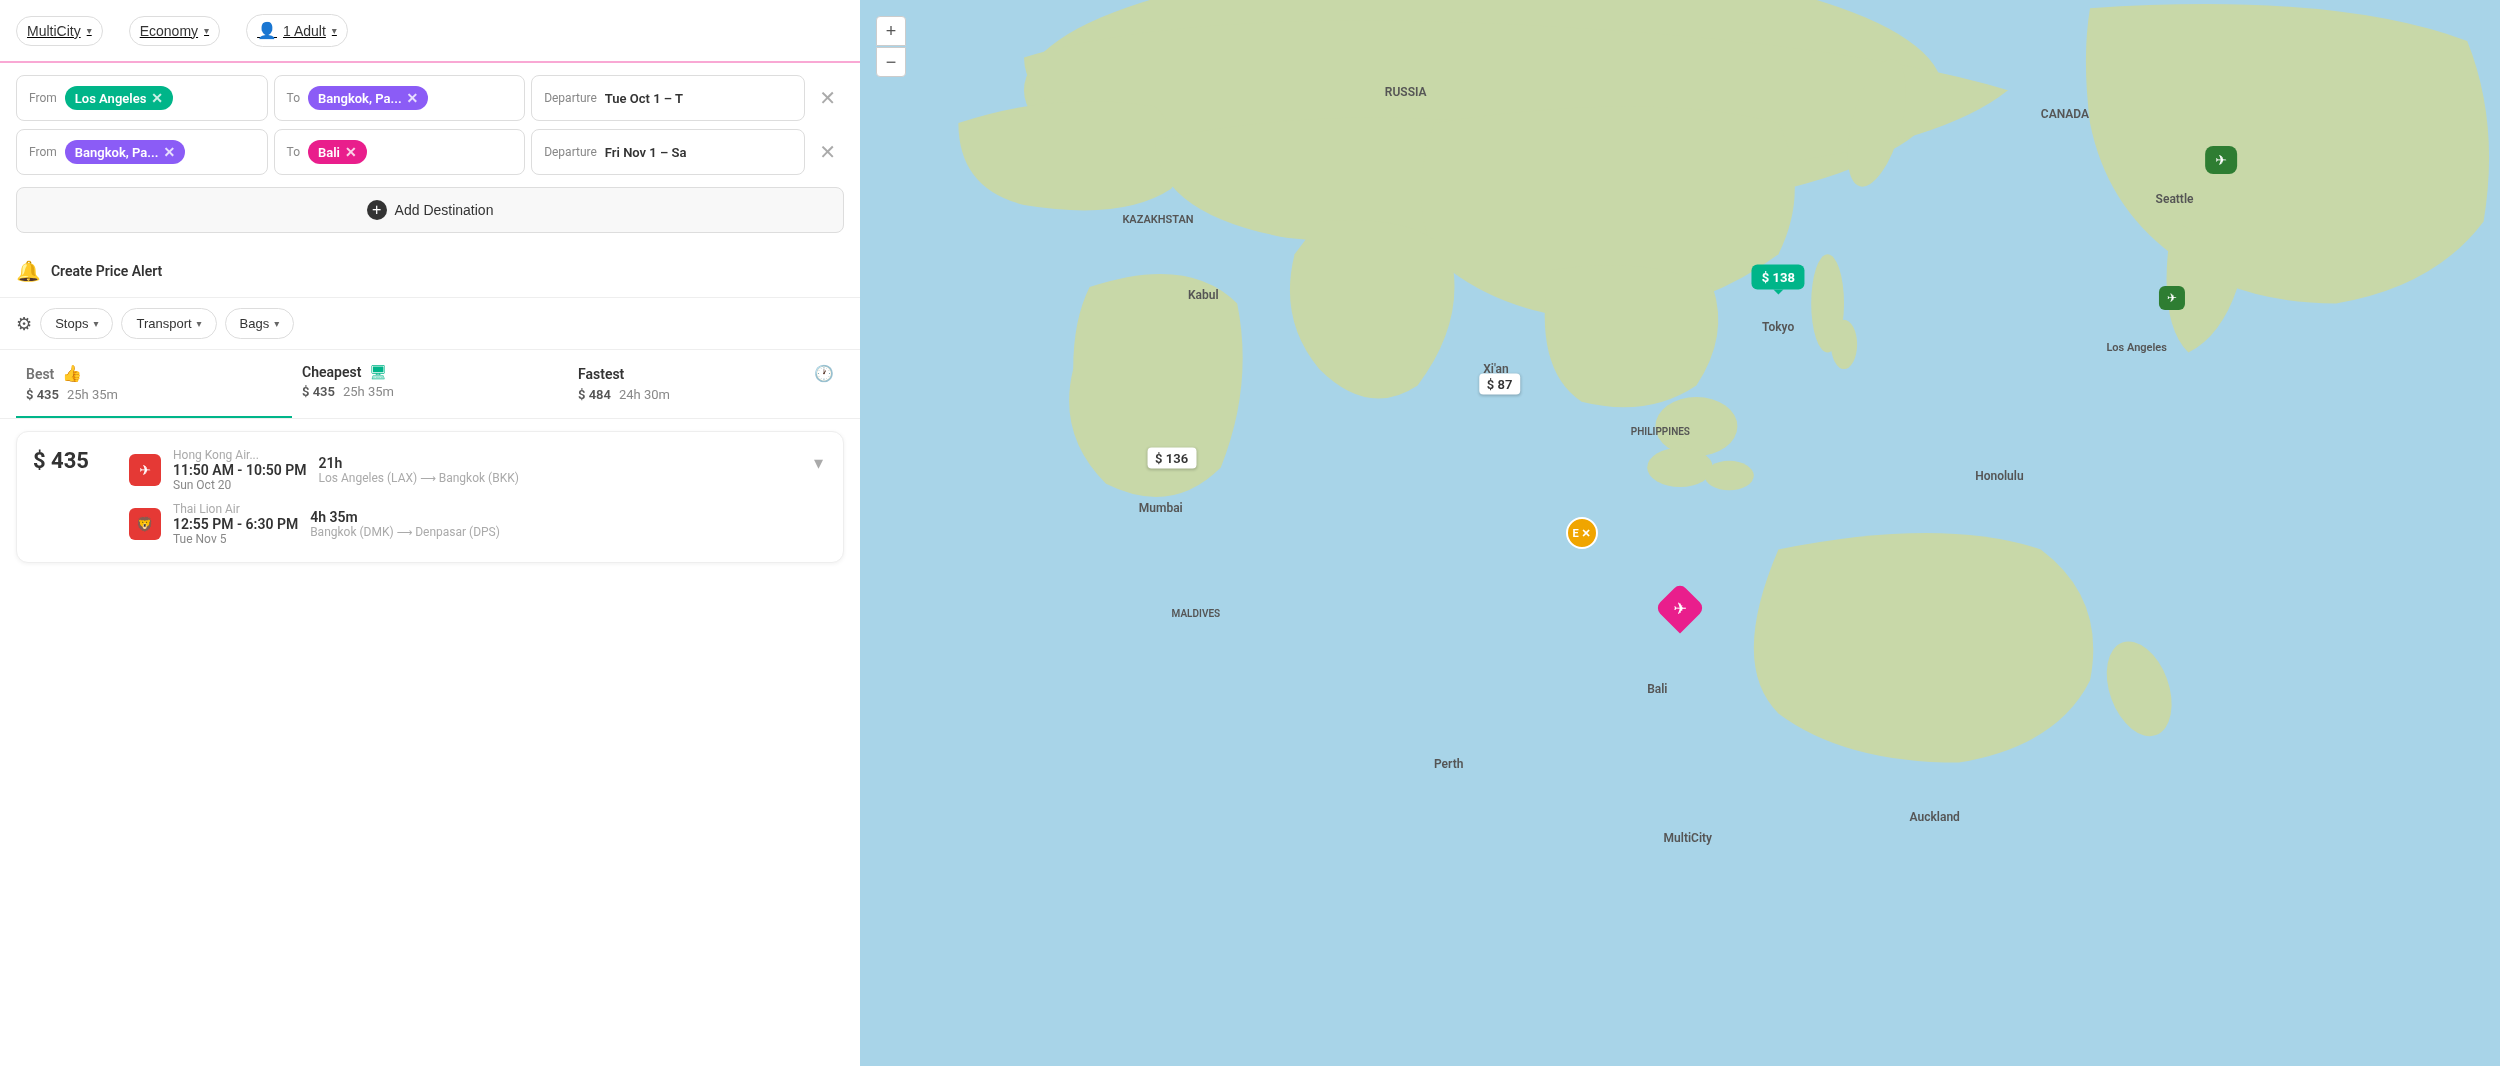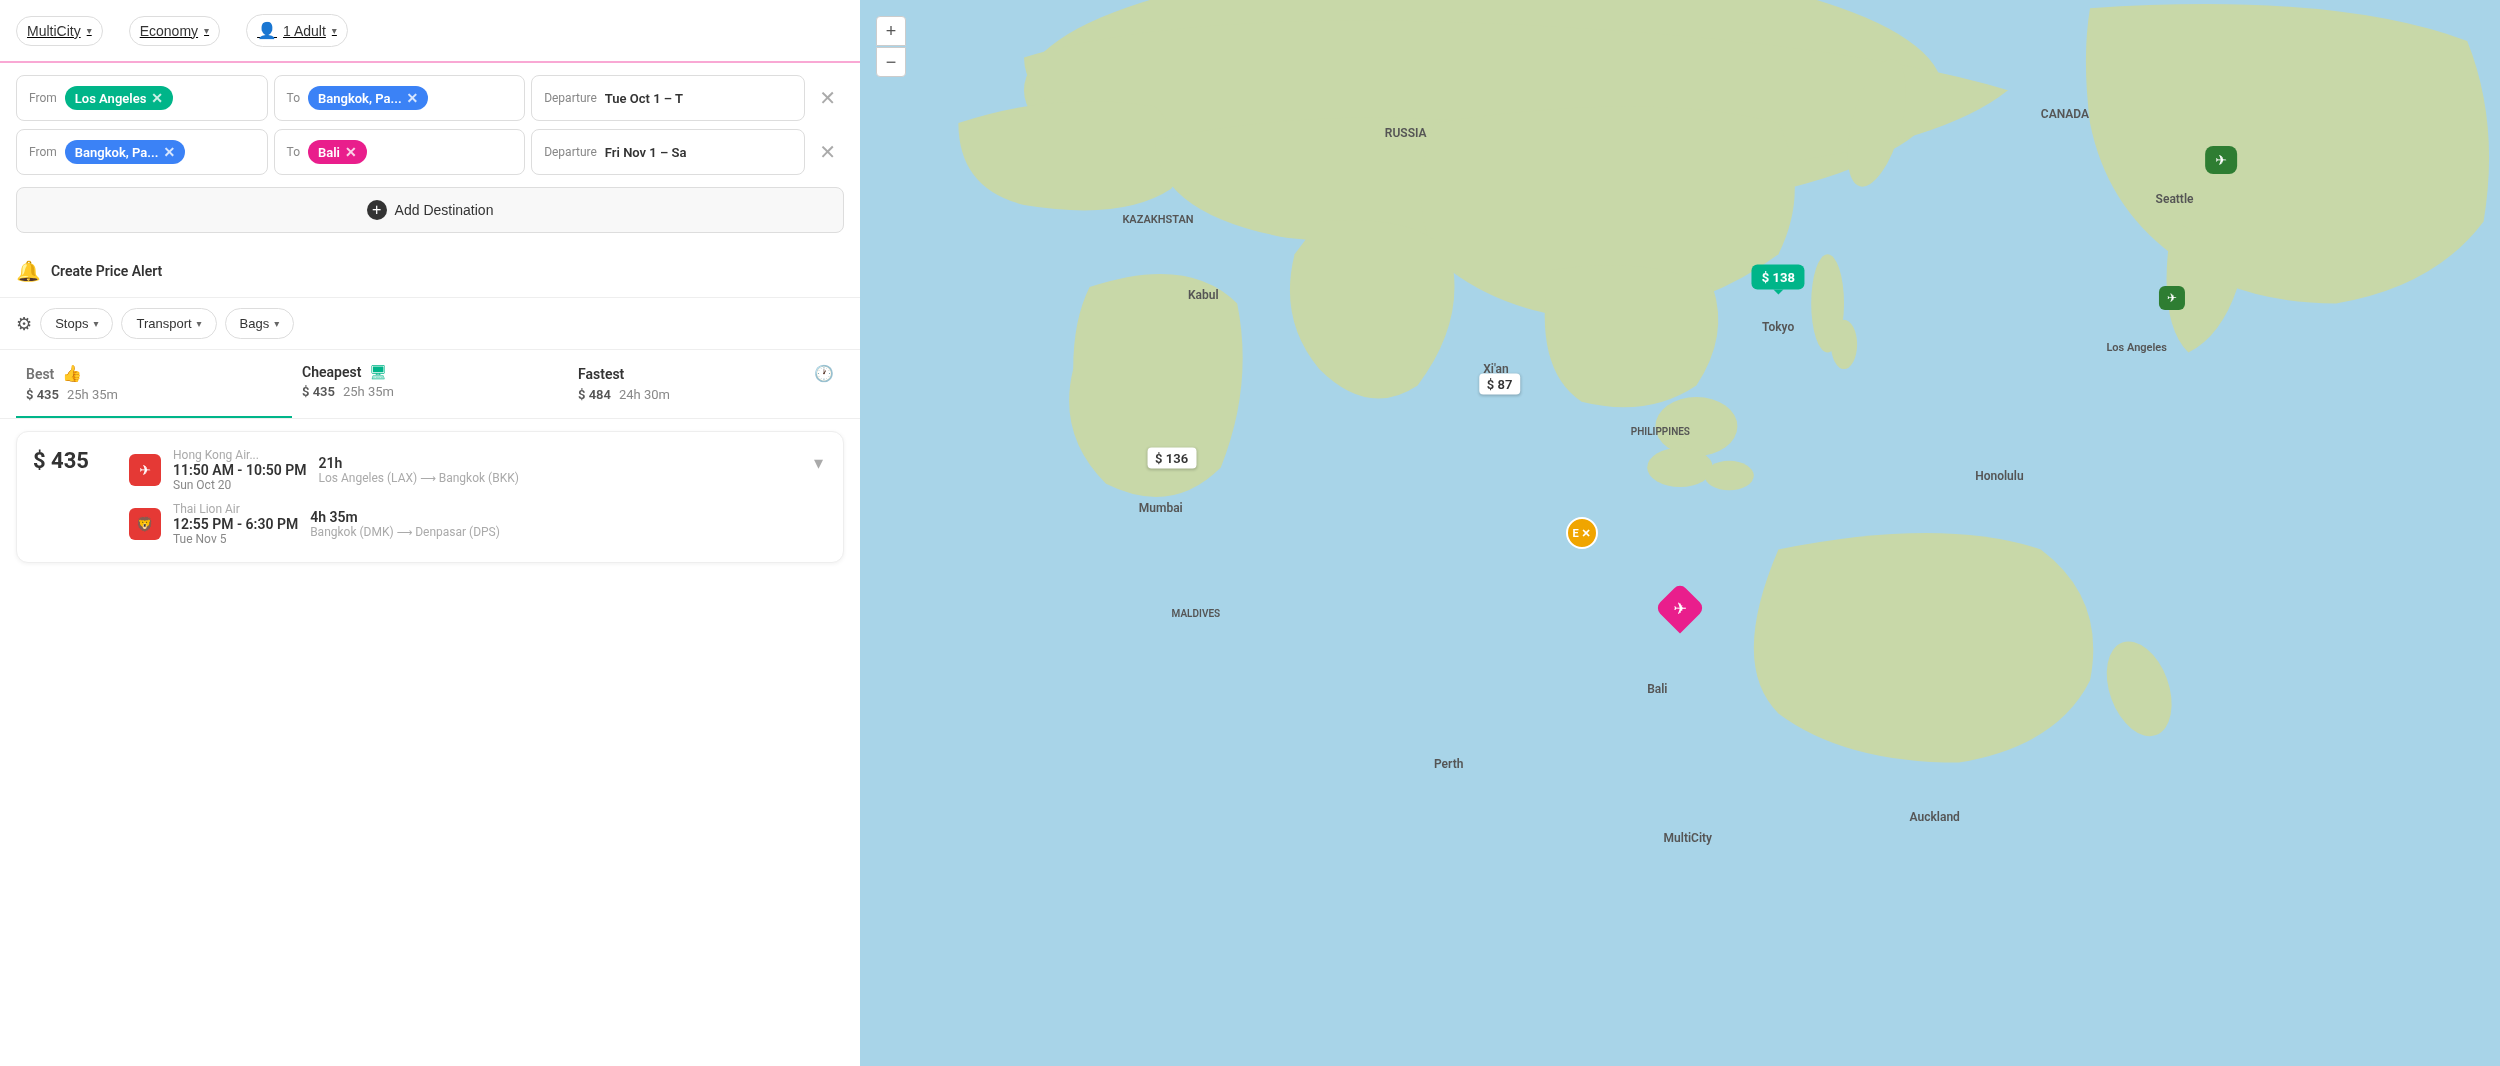--- a/index.html
+++ b/index.html
@@ -14,21 +14,21 @@
     .chevron { font-size: 10px; color: #666; }
     .passengers-icon { font-size: 16px; }
 
     
     .search-form { padding: 12px 16px; display: flex; flex-direction: column; gap: 8px; }
     .search-row { display: flex; align-items: center; gap: 6px; }
     .field-group { display: flex; align-items: center; border: 1px solid #ddd; border-radius: 8px; padding: 0 12px; background: #fff; flex: 1; min-width: 0; height: 46px; }
     .field-label { font-size: 12px; color: #888; margin-right: 8px; white-space: nowrap; }
     .airport-tag { display: inline-flex; align-items: center; gap: 5px; padding: 4px 10px; border-radius: 20px; font-size: 13px; font-weight: 600; color: #fff; white-space: nowrap; }
     .airport-tag.green { background: #00b589; }
-    .airport-tag.orange { background: #3b82f6; }
+    .airport-tag.orange { background: #8b5cf6; }
     .airport-tag.pink { background: #e91e8c; }
     .tag-close { font-size: 14px; cursor: pointer; opacity: 0.8; }
     .departure-field { flex: 1.1; }
     .departure-field .field-label { color: #888; font-size: 12px; }
     .departure-value { font-size: 13px; font-weight: 600; color: #333; }
     .row-delete { background: none; border: none; color: #aaa; font-size: 20px; cursor: pointer; padding: 4px 8px; border-radius: 4px; }
 
     
     .action-row { display: flex; gap: 8px; margin-top: 4px; }
     .add-destination-btn { flex: 1; display: flex; align-items: center; justify-content: center; gap: 8px; padding: 12px; border: 1px solid #ddd; border-radius: 8px; background: #f8f8f8; cursor: pointer; font-size: 14px; font-weight: 500; color: #333; }
@@ -330,21 +330,21 @@
       <ellipse cx="600" cy="235" rx="8" ry="15" fill="#c8d8a8"></ellipse>
     </svg>
 
     
     <div class="map-controls">
       <button class="map-ctrl-btn">+</button>
       <button class="map-ctrl-btn">−</button>
     </div>
 
     
-    <div class="map-label" style="top:8%; left:32%;margin-top:41px;">RUSSIA</div>
+    <div class="map-label" style="top:8%; left:32%;">RUSSIA</div>
     <div class="map-label" style="top:10%; left:72%;">CANADA</div>
     <div class="map-label" style="top:20%; left:16%; font-size:11px;">KAZAKHSTAN</div>
     <div class="map-label" style="top:40%; left:47%; font-size:10px;">PHILIPPINES</div>
     <div class="map-label" style="top:57%; left:19%; font-size:10px;">MALDIVES</div>
     <div class="map-label" style="top:47%; left:17%;">Mumbai</div>
     <div class="map-label" style="top:34%; left:38%;">Xi'an</div>
     <div class="map-label" style="top:27%; left:20%;">Kabul</div>
     <div class="map-label" style="top:30%; left:55%;">Tokyo</div>
     <div class="map-label" style="top:18%; left:79%;">Seattle</div>
     <div class="map-label" style="top:32%; left:76%; font-size:11px;">Los Angeles</div>

